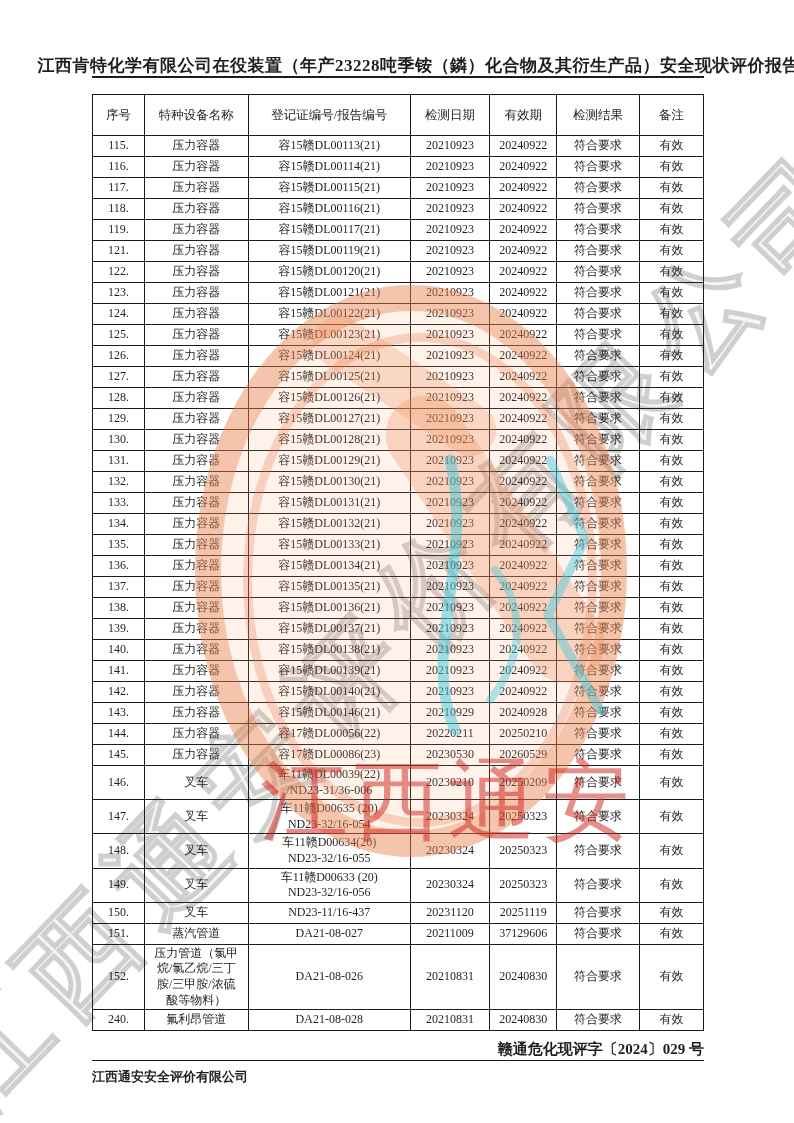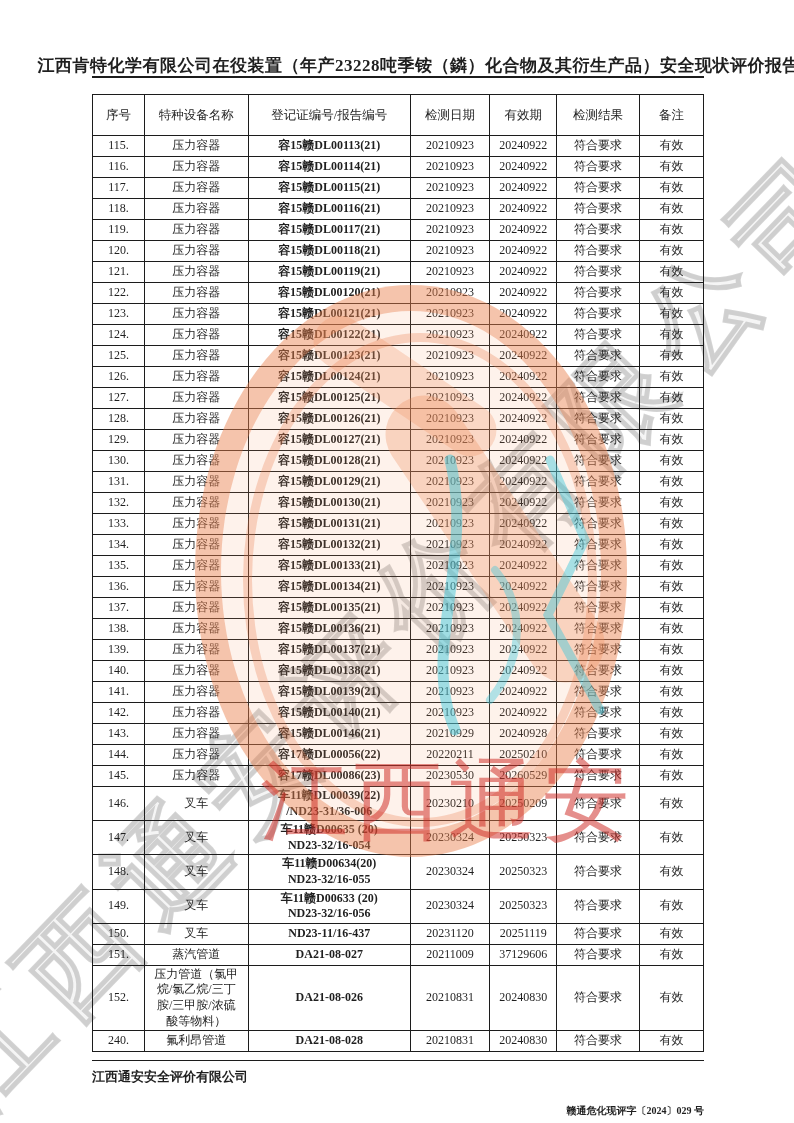--- a/index.html
+++ b/index.html
@@ -29,40 +29,40 @@
     font-size:12px;z-index:2;
   }
   .et th,.et td{
     border:1.2px solid #1c1c1c;
     text-align:center;vertical-align:middle;
     padding:1px 2px;line-height:1.3;
     overflow:hidden;
   }
   .et thead th{height:38px;font-weight:normal;font-size:12.5px;}
   .et tbody td{height:18px;}
-  .et td.col2{white-space:pre-line;font-weight:bold;}
+  .et td.col2{white-space:pre-line;}
   .et td.col1{padding:1px 7px;}
   .c0{width:8.5%;}.c1{width:17%;}.c2{width:26.5%;}.c3{width:13%;}
   .c4{width:11%;}.c5{width:13.5%;}.c6{width:10.5%;}
   
   .page-number{
     position:absolute;top:1038px;left:0;width:100%;
     text-align:right;font-size:12px;z-index:2;margin-left:40px;
   }
   .foot-rule{
     position:absolute;top:1060px;left:92px;width:612px;
     border-top:1.8px solid #1c1c1c;z-index:2;
   }
   .foot-company{
     position:absolute;top:1068px;left:92px;
     font-size:13px;font-weight:bold;z-index:2;
   }
   .foot-docnum{
-    position:absolute;top:1104px;right:90px;
-    font-size:10px;font-weight:bold;z-index:2;
+    position:absolute;top:1040px;right:90px;
+    font-size:15px;font-weight:bold;z-index:2;
   }
   
   .wm-gray{
     position:absolute;left:50%;top:56%;
     transform:translate(-50%,-50%) rotate(-46deg);
     white-space:nowrap;
     font-size:112px;font-weight:bold;
     letter-spacing:16px;
     color:rgba(200,200,200,0.18);
     -webkit-text-stroke:1.5px rgba(155,155,155,0.42);
@@ -172,29 +172,20 @@
         <tr>
           <td class="col0">119.</td>
           <td class="col1">压力容器</td>
           <td class="col2">容15赣DL00117(21)</td>
           <td class="col3">20210923</td>
           <td class="col4">20240922</td>
           <td class="col5">符合要求</td>
           <td class="col6">有效</td>
         </tr>
         <tr>
-          <td class="col0">120.</td>
-          <td class="col1">压力容器</td>
-          <td class="col2">容15赣DL00118(21)</td>
-          <td class="col3">20210923</td>
-          <td class="col4">20240922</td>
-          <td class="col5">符合要求</td>
-          <td class="col6">有效</td>
-        </tr>
-        <tr>
           <td class="col0">121.</td>
           <td class="col1">压力容器</td>
           <td class="col2">容15赣DL00119(21)</td>
           <td class="col3">20210923</td>
           <td class="col4">20240922</td>
           <td class="col5">符合要求</td>
           <td class="col6">有效</td>
         </tr>
         <tr>
           <td class="col0">122.</td>

